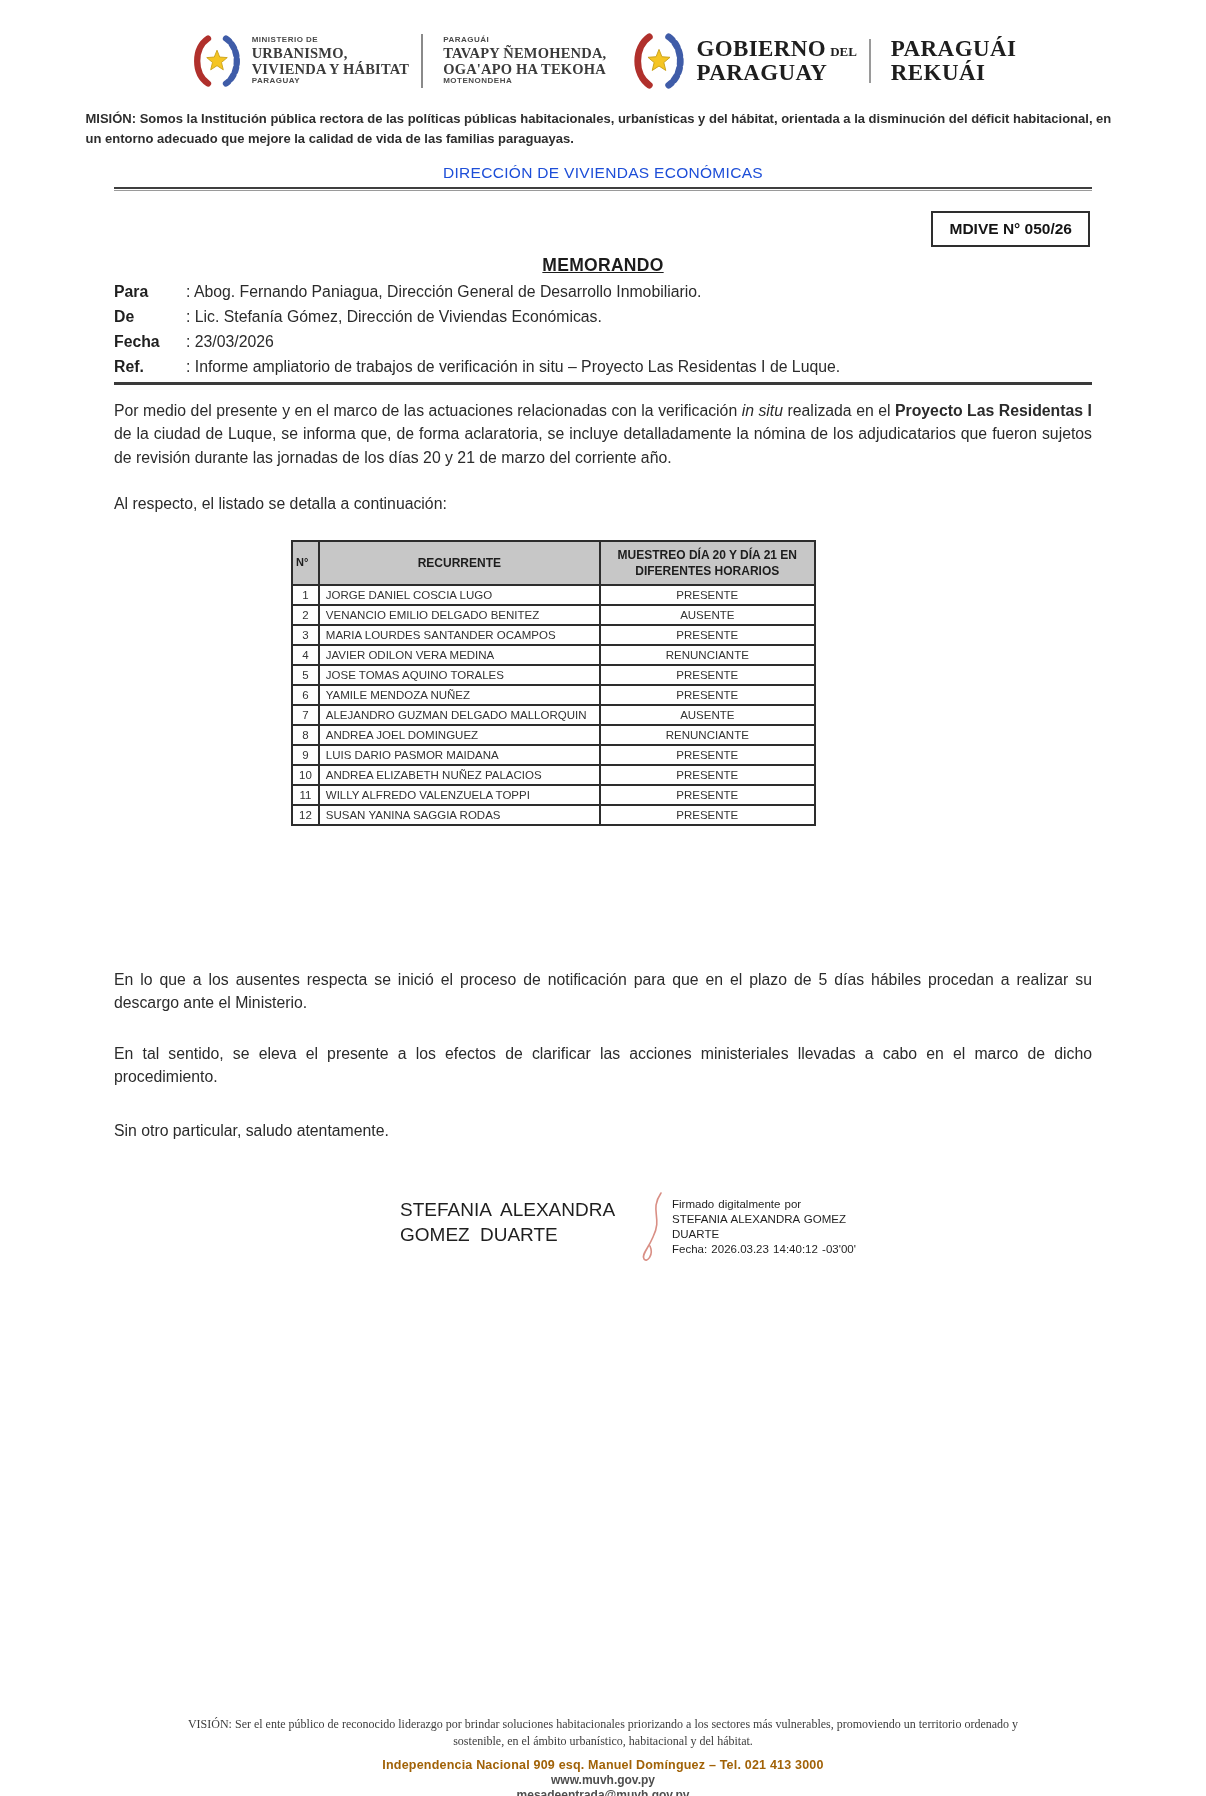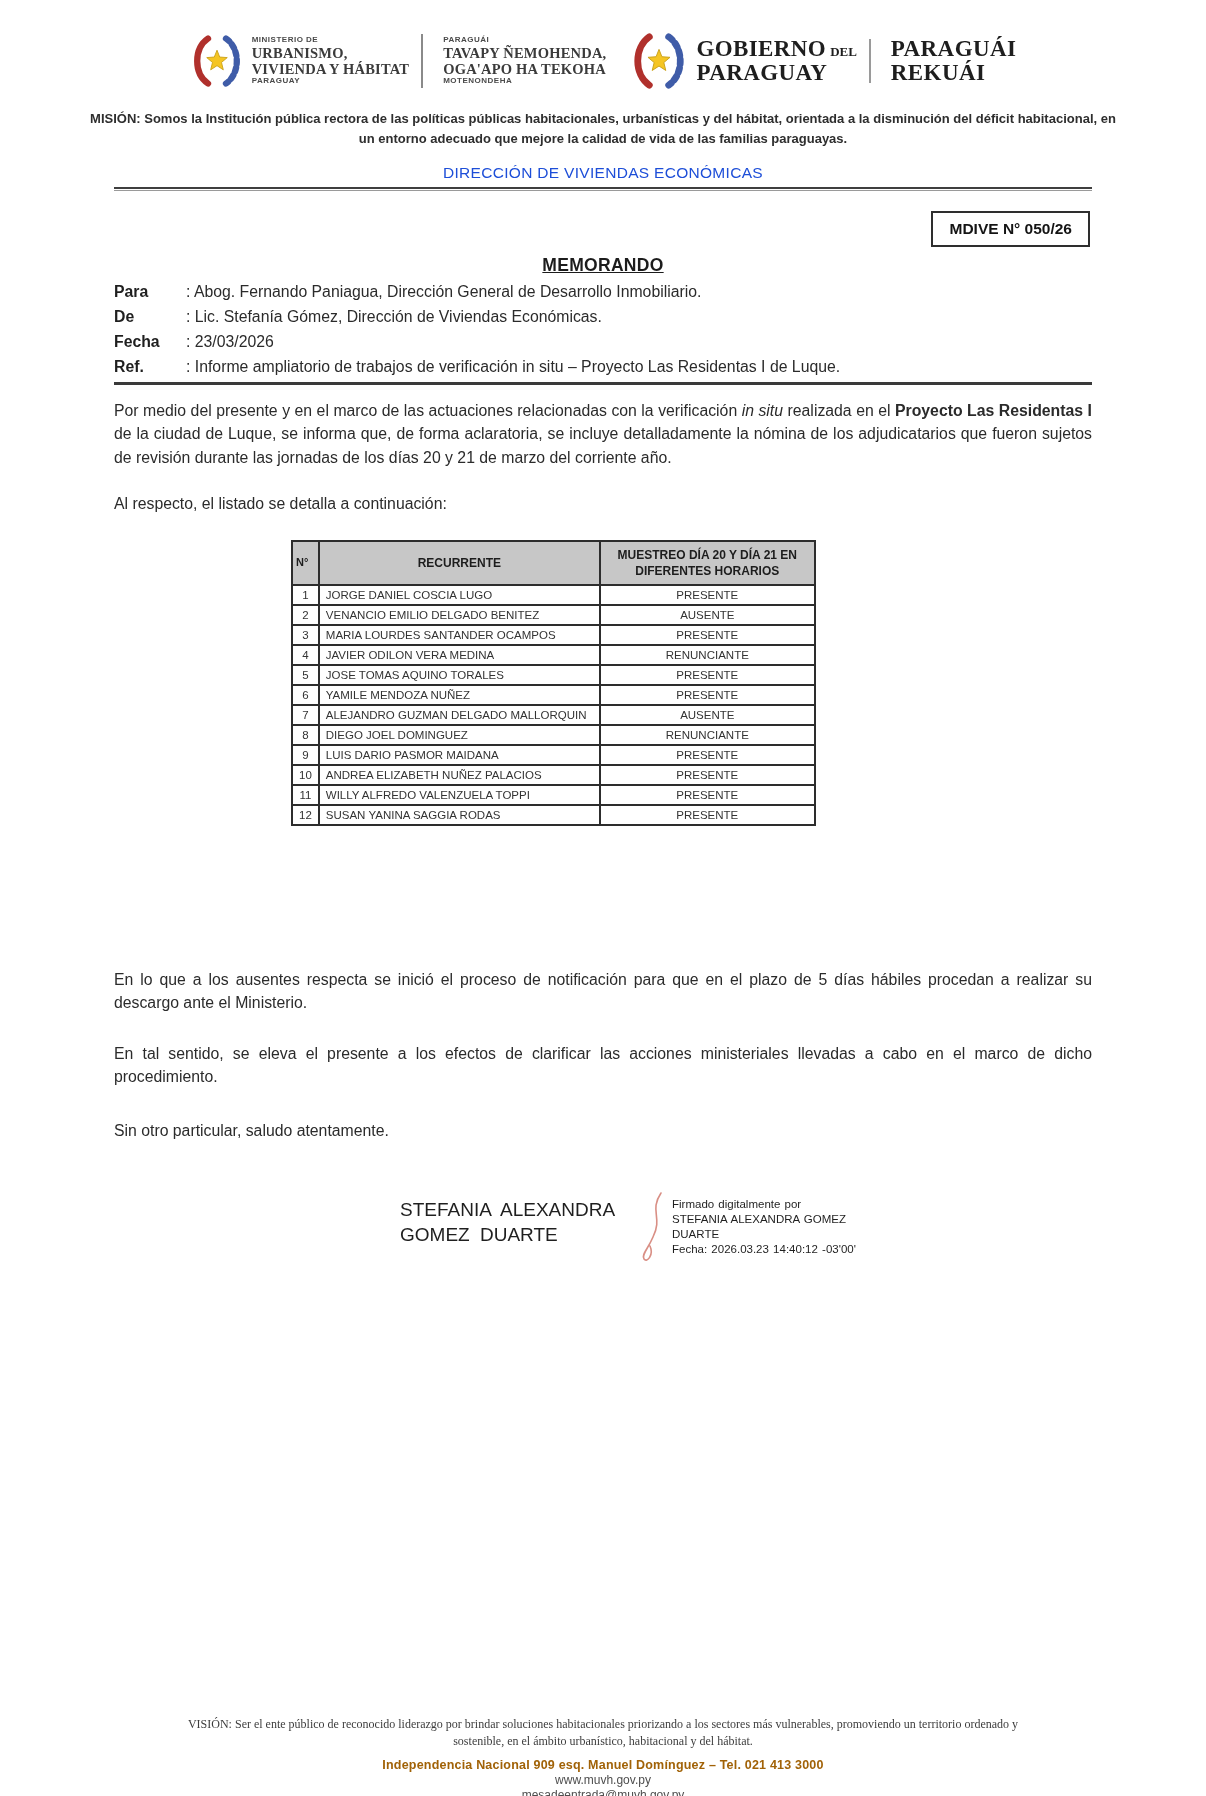--- a/index.html
+++ b/index.html
@@ -18,21 +18,21 @@
   .logo-textcol { line-height:1.12; margin-left:8px; }
   .tiny-label { font-size:8px; font-weight:bold; letter-spacing:0.5px; color:#4a4a4a; }
   .ministry-main { font-family:"Liberation Serif", serif; font-weight:bold; font-size:14.5px; color:#3b3b3b; letter-spacing:0.2px; }
   .logo-divider { width:2px; height:54px; background:#8a8a8a; margin:0 12px; }
   .gov-serif { font-family:"Liberation Serif", serif; font-weight:bold; color:#1e1e1e; line-height:1.05; }
   .gov-big { font-size:23px; letter-spacing:0.4px; }
   .gov-small { font-size:13px;text-align:center; }
   .gov-divider { width:2px; height:44px; background:#9a9a9a; margin:0 12px; }
 
   
-  .mission { margin:17px auto 0; width:1035px; text-align:center; font-size:13px; font-weight:bold; color:#2e2e2e; line-height:1.55; }
+  .mission { margin:17px auto 0; width:1035px; text-align:left; font-size:13px; font-weight:bold; color:#2e2e2e; line-height:1.55; }
 
   
   .direction { margin-top:15px; text-align:center; font-size:15.5px; color:#1d4ed8; letter-spacing:0.3px; }
   .rule { margin:5px 114px 0; height:4px; border-top:2px solid #3f3f3f; border-bottom:1px solid #9a9a9a; }
   .rule-thick { margin:2px 114px 0; border-top:3px solid #3a3a3a; }
 
   .mdive-box { margin:20px 116px 0 auto; width:max-content; border:2px solid #2e2e2e; padding:7px 16px; font-weight:bold; font-size:15.5px; color:#141414; }
 
   .memo-title { margin-top:8px; text-align:center; font-size:17.5px; font-weight:bold; text-decoration:underline; color:#1c1c1c; letter-spacing:0.3px; }
 
@@ -67,21 +67,21 @@
   
   .signature-block { margin:54px 0 0 400px; display:flex; align-items:flex-start; }
   .sig-name { font-size:19px; color:#1f1f1f; line-height:1.35; width:238px; word-spacing:5px; }
   .sig-flourish { margin:-8px 2px 0 0; }
   .sig-digital { font-size:11.5px; color:#1f1f1f; line-height:1.3; padding-top:0; width:220px; word-spacing:1px; }
 
   
   .footer { position:absolute; top:1712px; left:0; right:0; text-align:center; }
   .vision { font-family:"Liberation Serif", serif; font-size:12px; color:#3d3d3d; width:840px; margin:0 auto; line-height:1.42; }
   .address { margin-top:8px; font-size:12.5px; font-weight:bold; color:#a16207; letter-spacing:0.2px; }
-  .website, .email { font-size:12px; font-weight:normal; color:#4e4e4e; margin-top:1px; }
+  .website, .email { font-size:12px; font-weight:bold; color:#4e4e4e; margin-top:1px; }
 </style>
 </head>
 <body>
 
 <div class="page" style="--table-header-bg: #c7c7c7; --seal-red: #b0302c; --seal-blue: #3f5ca8; --star-yellow: #f5c523; --signature-flourish: #d98f85;">
 
   <div class="header-row">
 
     <div class="logo-group">
       <span class="seal">
@@ -204,21 +204,21 @@
           <td class="cell-name">YAMILE MENDOZA NUÑEZ</td>
           <td class="cell-status">PRESENTE</td>
         </tr>
         <tr>
           <td class="cell-number">7</td>
           <td class="cell-name">ALEJANDRO GUZMAN DELGADO MALLORQUIN</td>
           <td class="cell-status">AUSENTE</td>
         </tr>
         <tr>
           <td class="cell-number">8</td>
-          <td class="cell-name">DIEGO JOEL DOMINGUEZ</td>
+          <td class="cell-name">ANDREA JOEL DOMINGUEZ</td>
           <td class="cell-status">RENUNCIANTE</td>
         </tr>
         <tr>
           <td class="cell-number">9</td>
           <td class="cell-name">LUIS DARIO PASMOR MAIDANA</td>
           <td class="cell-status">PRESENTE</td>
         </tr>
         <tr>
           <td class="cell-number">10</td>
           <td class="cell-name">ANDREA ELIZABETH NUÑEZ PALACIOS</td>

